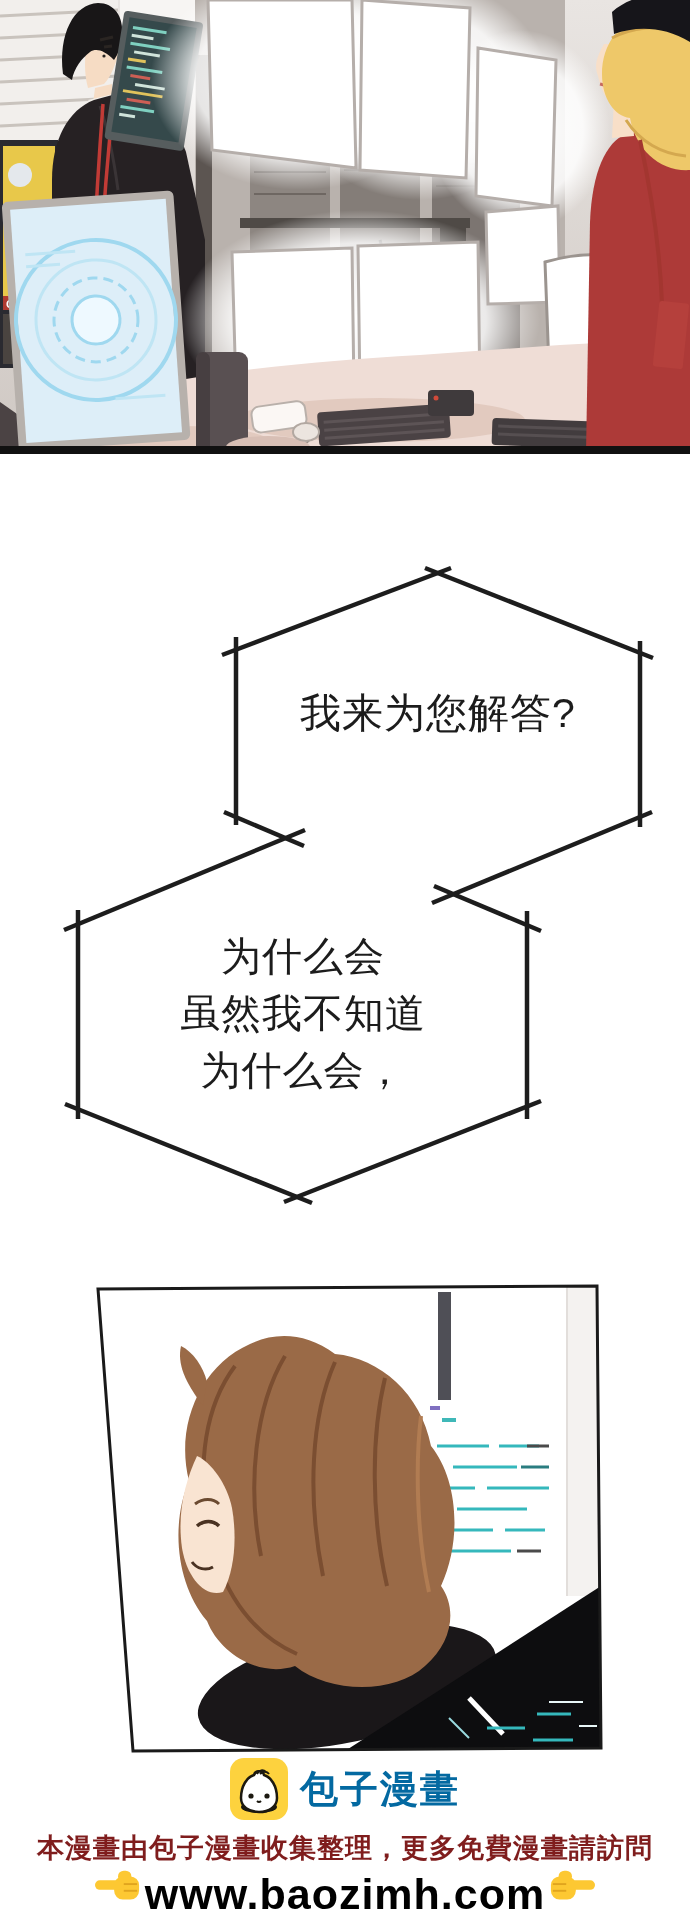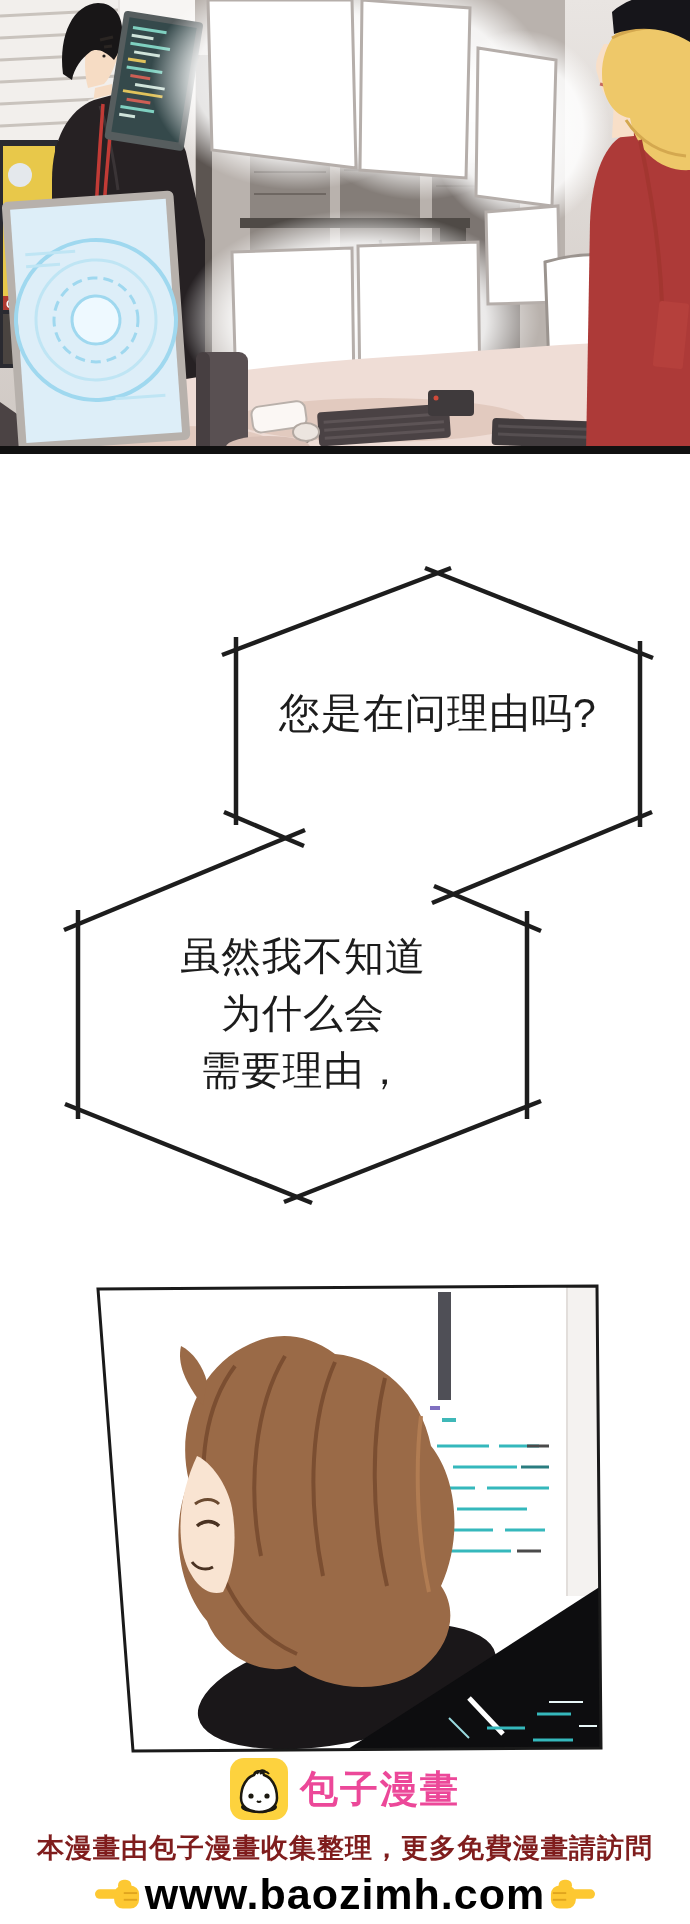--- a/index.html
+++ b/index.html
@@ -4,23 +4,23 @@
 <style>
   html,body{margin:0;padding:0;background:#ffffff;}
   .page{position:relative;width:690px;height:1924px;background:#ffffff;overflow:hidden;
         font-family:"Liberation Sans","DejaVu Sans",sans-serif;}
   .abs{position:absolute;}
   .bubble-text{position:absolute;text-align:center;color:#1c1c1c;font-weight:500;}
   #bubble1-text{left:238px;top:687px;width:400px;font-size:41px;line-height:52px;letter-spacing:1px;}
   #bubble2-text{left:103px;top:928px;width:400px;font-size:40px;line-height:57px;letter-spacing:1px;}
   .footer{position:absolute;left:0;top:1756px;width:690px;}
   .brand-row{display:flex;justify-content:center;align-items:center;gap:12px;height:66px;}
-  .brand-name{font-size:38px;font-weight:700;color:#ec4899;letter-spacing:2px;}
+  .brand-name{font-size:38px;font-weight:700;color:#0369a1;letter-spacing:2px;}
   .info-line{margin-top:8px;text-align:center;font-size:27px;font-weight:700;color:#7f1d1d;letter-spacing:1px;}
-  .url-row{margin-top:4px;display:flex;justify-content:center;align-items:center;gap:4px;}
+  .url-row{margin-top:4px;display:flex;justify-content:center;gap:4px;}
   .url-text{font-size:43px;font-weight:700;color:#000;letter-spacing:1px;}
   .hand{width:46px;height:32px;}
   .hand.flip{transform:scaleX(-1);}
 </style>
 </head>
 <body>
 
 <div class="page">
 
   <svg class="abs" style="left:0;top:0" width="690" height="454" viewBox="0 0 690 454">
@@ -209,27 +209,27 @@
       <line x1="64" y1="930" x2="305" y2="830"></line>
       <line x1="78" y1="910" x2="78" y2="1119"></line>
       <line x1="434" y1="886" x2="541" y2="931"></line>
       <line x1="527" y1="911" x2="527" y2="1119"></line>
       <line x1="65" y1="1104" x2="312" y2="1203"></line>
       <line x1="541" y1="1101" x2="284" y2="1202"></line>
     </g>
   </svg>
 
   <div id="bubble1-text" class="bubble-text">
-    <div>您是在问理由吗?</div>
+    <div>我来为您解答?</div>
   </div>
 
   <div id="bubble2-text" class="bubble-text">
+    <div>为什么会</div>
     <div>虽然我不知道</div>
-    <div>为什么会</div>
-    <div>需要理由，</div>
+    <div>为什么会，</div>
   </div>
 
   <svg class="abs" style="left:0;top:1280px" width="690" height="480" viewBox="0 0 690 480">
     <defs>
       <clipPath id="panel2clip">
         <polygon points="98,9 597,6 601,468 133,471"></polygon>
       </clipPath>
     </defs>
     <polygon points="98,9 597,6 601,468 133,471" fill="#ffffff"></polygon>
     <g clip-path="url(#panel2clip)">

